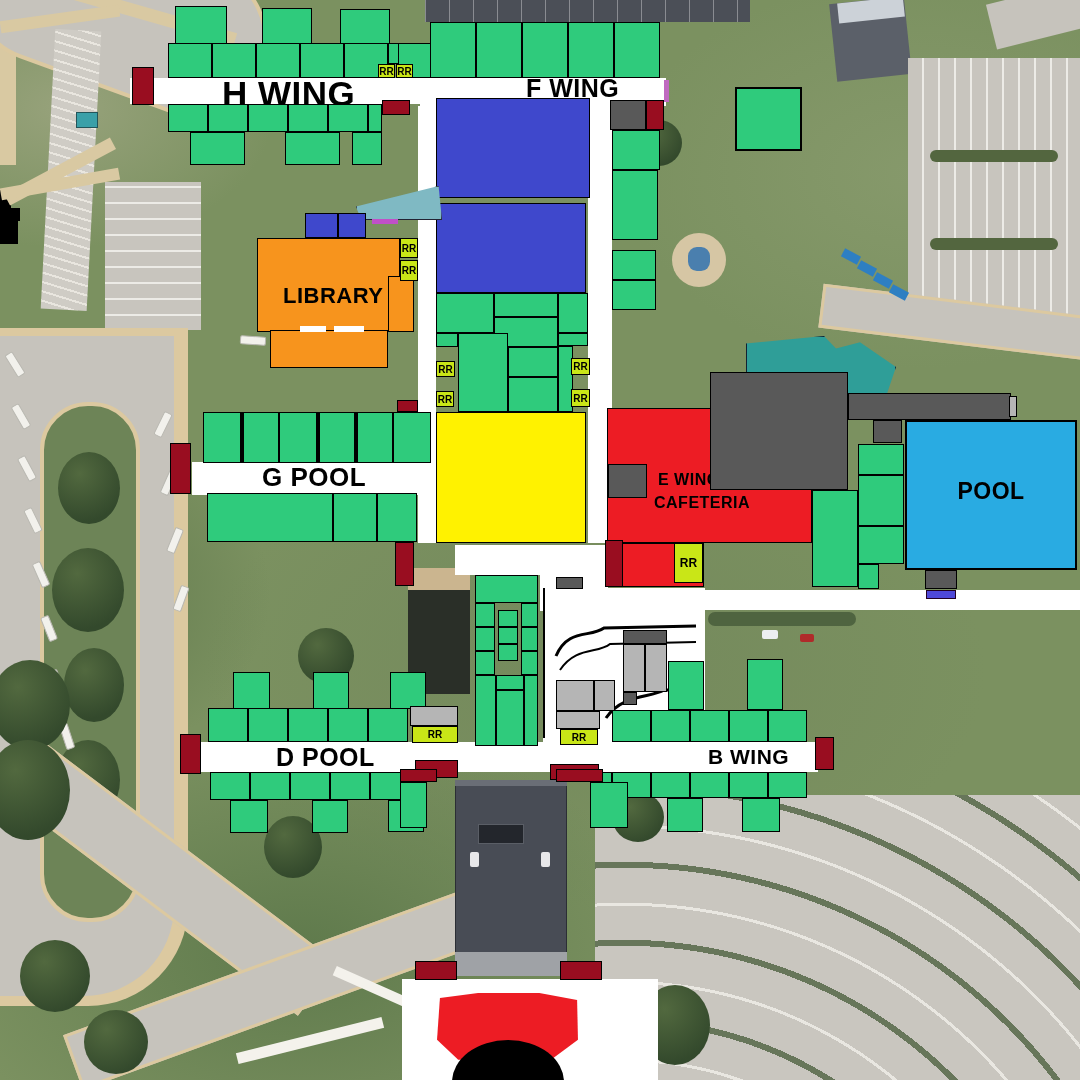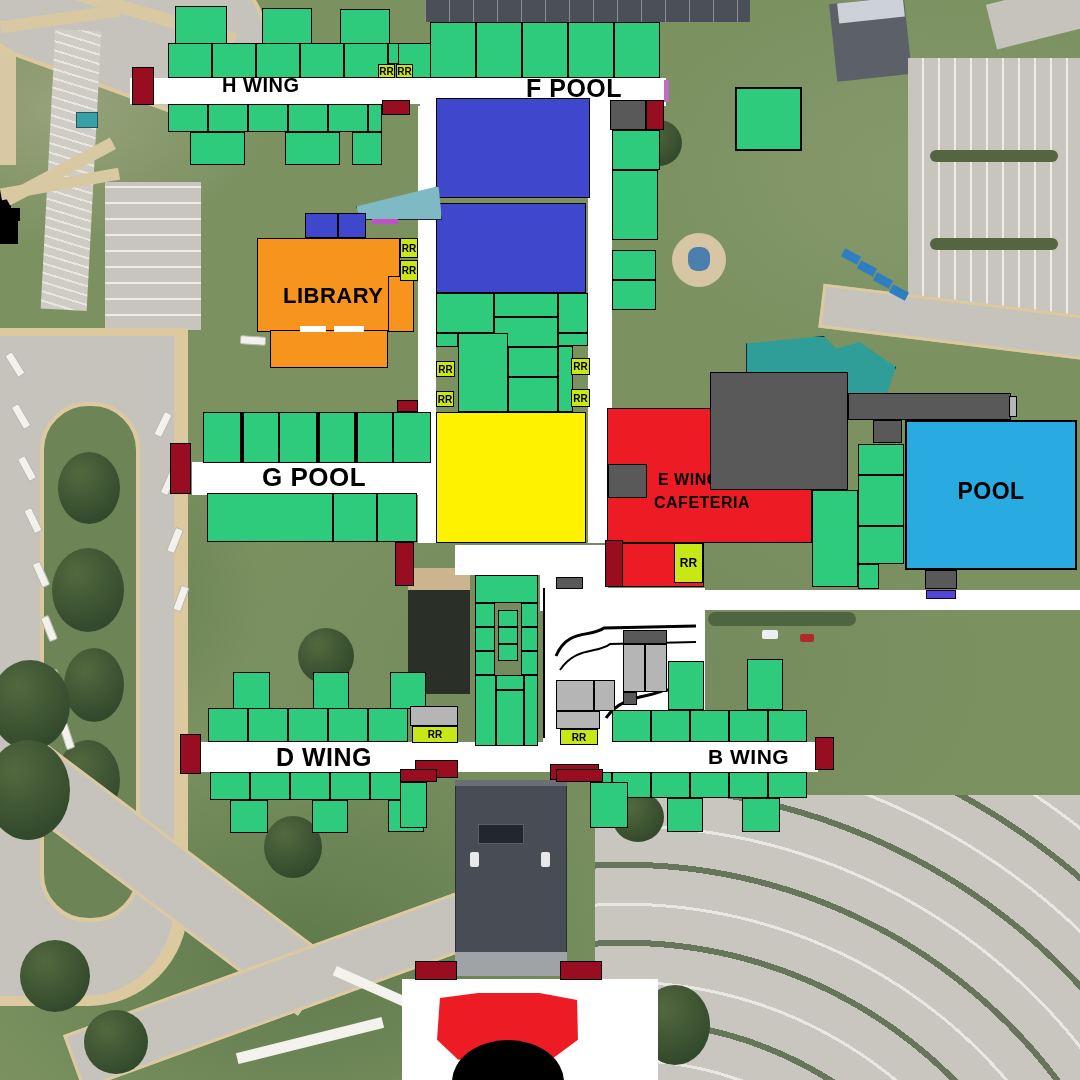--- a/index.html
+++ b/index.html
@@ -154,38 +154,38 @@
   <div class="b g" style="left:344px;top:43px;width:44px;height:35px;"></div>
   <div class="b g" style="left:388px;top:43px;width:44px;height:21px;"></div>
   <div class="b g" style="left:398px;top:43px;width:34px;height:35px;"></div>
   <div class="rr" style="left:378px;top:64px;width:17px;height:14px;">
       <span>RR</span>
     </div>
   <div class="rr" style="left:396px;top:64px;width:17px;height:14px;">
       <span>RR</span>
     </div>
   <div class="b dr" style="left:132px;top:67px;width:22px;height:38px;"></div>
-  <div class="lbl" style="left:222px;top:74px;font-size:20px;">H WING</div>
+  <div class="lbl" style="left:222px;top:74px;font-size:35px;">H WING</div>
   <div class="b g" style="left:168px;top:104px;width:40px;height:28px;"></div>
   <div class="b g" style="left:208px;top:104px;width:40px;height:28px;"></div>
   <div class="b g" style="left:248px;top:104px;width:40px;height:28px;"></div>
   <div class="b g" style="left:288px;top:104px;width:40px;height:28px;"></div>
   <div class="b g" style="left:328px;top:104px;width:40px;height:28px;"></div>
   <div class="b g" style="left:368px;top:104px;width:14px;height:28px;"></div>
   <div class="b g" style="left:190px;top:132px;width:55px;height:33px;"></div>
   <div class="b g" style="left:285px;top:132px;width:55px;height:33px;"></div>
   <div class="b g" style="left:352px;top:132px;width:30px;height:33px;"></div>
   <div class="b dr" style="left:382px;top:100px;width:28px;height:15px;"></div>
 
   <div class="b g" style="left:430px;top:22px;width:46px;height:56px;"></div>
   <div class="b g" style="left:476px;top:22px;width:46px;height:56px;"></div>
   <div class="b g" style="left:522px;top:22px;width:46px;height:56px;"></div>
   <div class="b g" style="left:568px;top:22px;width:46px;height:56px;"></div>
   <div class="b g" style="left:614px;top:22px;width:46px;height:56px;"></div>
-  <div class="lbl" style="left:526px;top:74px;font-size:25px;">F POOL</div>
+  <div class="lbl" style="left:526px;top:74px;font-size:25px;">F WING</div>
   <div class="b gd" style="left:610px;top:100px;width:36px;height:30px;"></div>
   <div class="b dr" style="left:646px;top:100px;width:18px;height:30px;"></div>
   <div class="ph" style="left:664px;top:80px;width:5px;height:22px;background:#c06ac0;"></div>
   <div class="b g" style="left:612px;top:130px;width:48px;height:40px;"></div>
   <div class="b g" style="left:612px;top:170px;width:46px;height:70px;"></div>
   <div class="b g" style="left:612px;top:250px;width:44px;height:30px;"></div>
   <div class="b g" style="left:612px;top:280px;width:44px;height:30px;"></div>
   <div class="b g" style="left:735px;top:87px;width:67px;height:64px;border-width:2px;"></div>
 
   <div class="b bl" style="left:436px;top:98px;width:154px;height:100px;"></div>
@@ -310,21 +310,21 @@
   <div class="b g" style="left:390px;top:672px;width:36px;height:37px;"></div>
   <div class="b g" style="left:208px;top:708px;width:40px;height:34px;"></div>
   <div class="b g" style="left:248px;top:708px;width:40px;height:34px;"></div>
   <div class="b g" style="left:288px;top:708px;width:40px;height:34px;"></div>
   <div class="b g" style="left:328px;top:708px;width:40px;height:34px;"></div>
   <div class="b g" style="left:368px;top:708px;width:40px;height:34px;"></div>
   <div class="b gl" style="left:410px;top:706px;width:48px;height:20px;"></div>
   <div class="rr" style="left:412px;top:726px;width:46px;height:17px;">
       <span>RR</span>
     </div>
-  <div class="lbl" style="left:276px;top:743px;font-size:25px;">D WING</div>
+  <div class="lbl" style="left:276px;top:743px;font-size:25px;">D POOL</div>
   <div class="b g" style="left:210px;top:772px;width:40px;height:28px;"></div>
   <div class="b g" style="left:250px;top:772px;width:40px;height:28px;"></div>
   <div class="b g" style="left:290px;top:772px;width:40px;height:28px;"></div>
   <div class="b g" style="left:330px;top:772px;width:40px;height:28px;"></div>
   <div class="b g" style="left:370px;top:772px;width:40px;height:28px;"></div>
   <div class="b g" style="left:230px;top:800px;width:38px;height:33px;"></div>
   <div class="b g" style="left:312px;top:800px;width:36px;height:33px;"></div>
   <div class="b g" style="left:388px;top:800px;width:36px;height:32px;"></div>
   <div class="b dr" style="left:180px;top:734px;width:21px;height:40px;"></div>
   <div class="b dr" style="left:415px;top:760px;width:43px;height:18px;"></div>

